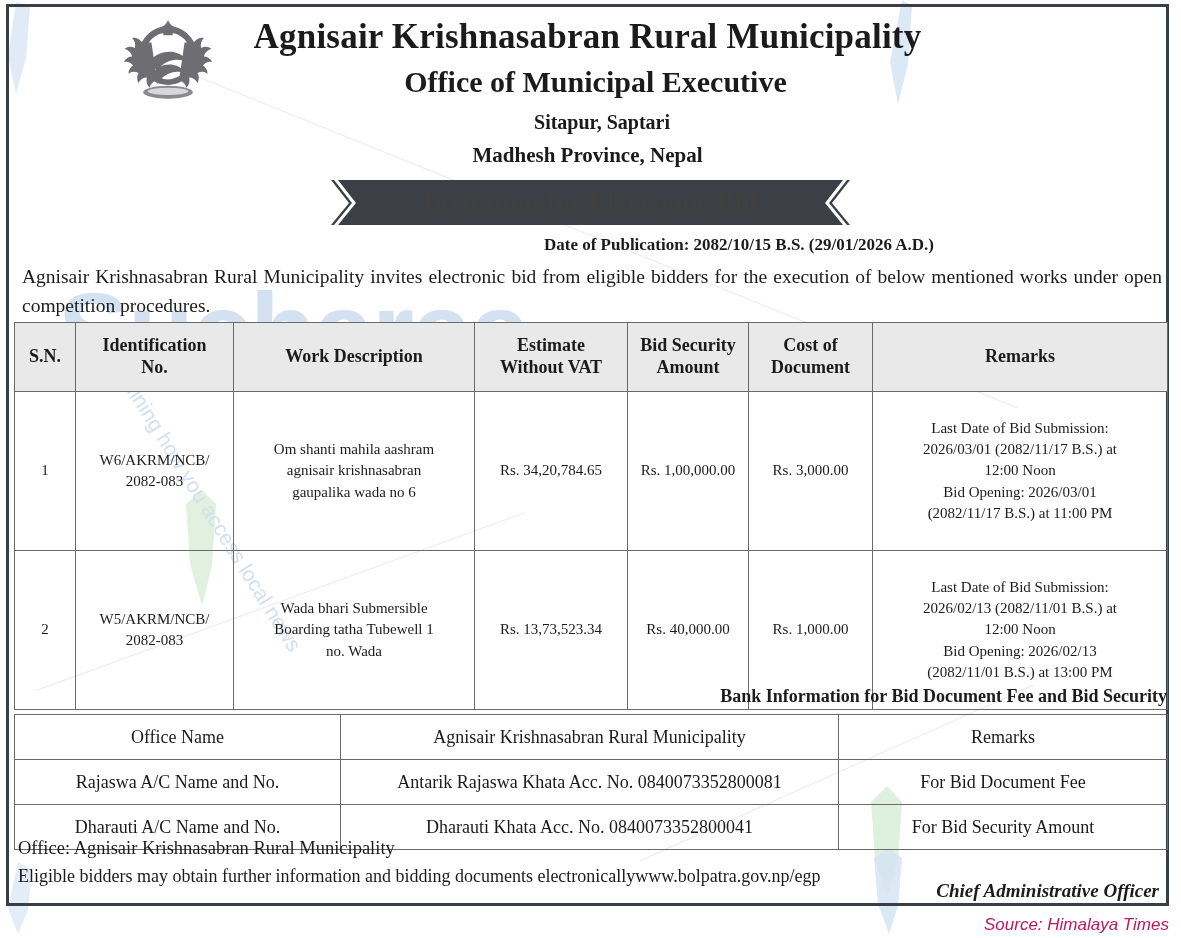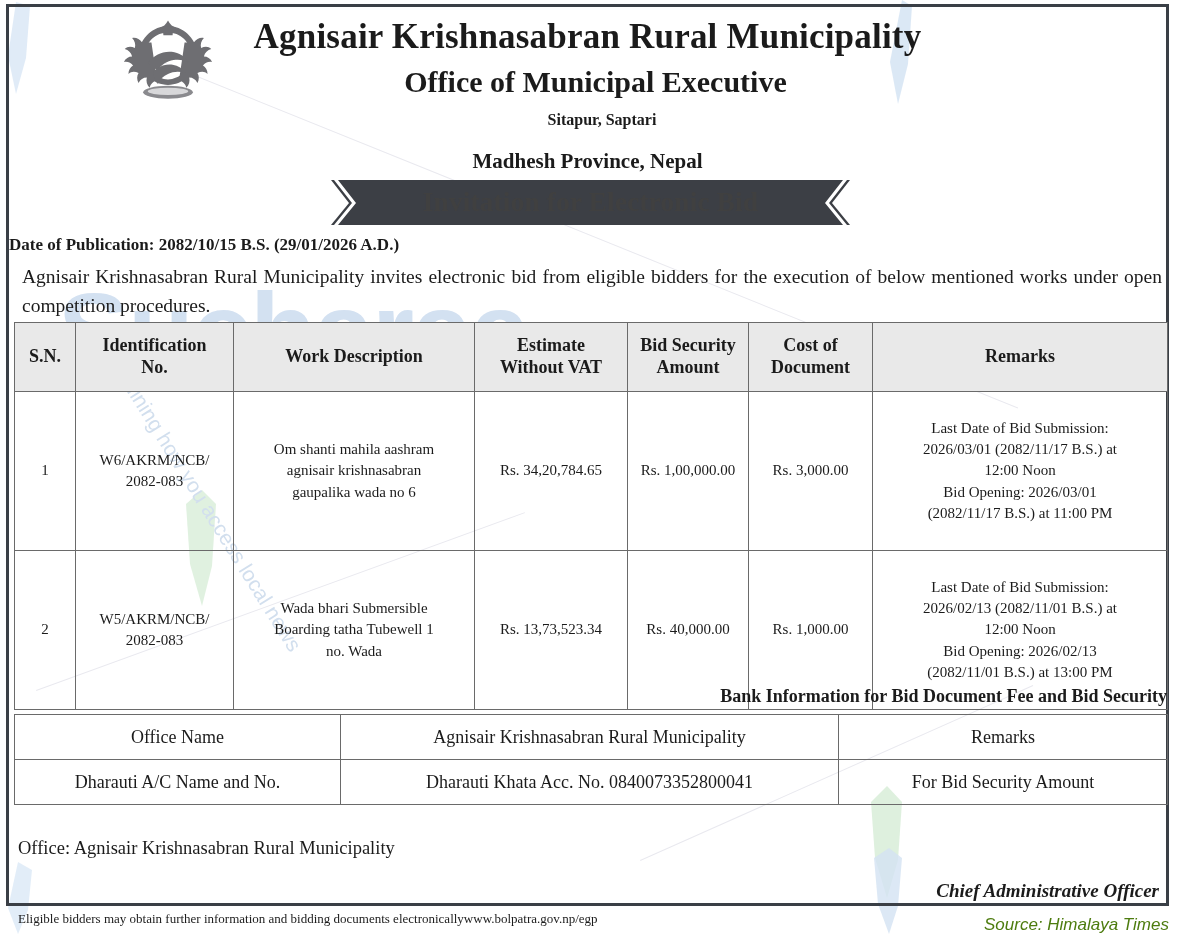--- a/index.html
+++ b/index.html
@@ -92,29 +92,29 @@
     margin-top: 9px;
   }
   .org-sub {
     font-size: 30px;
     font-weight: 700;
     line-height: 1.2;
     margin-top: 7px;
     margin-left: 16px;
   }
   .org-line3 {
-    font-size: 16px;
+    font-size: 20px;
     font-weight: 700;
     margin-top: 11px;
     margin-left: 29px;
   }
   .org-line4 {
     font-size: 21px;
     font-weight: 700;
-    margin-top: 20px;
+    margin-top: 9px;
   }
 
   
   .ribbon-wrap {
     position: absolute;
     left: 327px;
     top: 180px;
     width: 527px;
     height: 45px;
     z-index: 3;
@@ -140,21 +140,21 @@
     color: #404040;
     font-size: 27px;
     font-weight: 700;
     letter-spacing: .3px;
   }
 
   .pub-date {
     position: absolute;
     left: 9px; top: 235px;
     width: 925px;
-    text-align: left;
+    text-align: right;
     font-size: 17px;
     font-weight: 700;
     z-index: 3;
   }
 
   .intro {
     position: absolute;
     left: 22px; top: 262px;
     width: 1140px;
     font-size: 19.5px;
@@ -233,40 +233,40 @@
 
   
   .foot-office {
     position: absolute;
     left: 18px; top: 838px;
     font-size: 18.5px;
     z-index: 3;
   }
   .foot-elig {
     position: absolute;
-    left: 18px; top: 911px;
-    font-size: 13px;
+    left: 18px; top: 866px;
+    font-size: 18px;
     z-index: 3;
   }
   .signature {
     position: absolute;
     right: 22px; top: 880px;
     font-size: 19px;
     font-weight: 700;
     font-style: italic;
     z-index: 3;
     text-align: right;
   }
   .source {
     position: absolute;
     right: 12px; top: 915px;
     font-family: "Liberation Sans", sans-serif;
     font-style: italic;
     font-size: 17px;
-    color: #4d7c0f;
+    color: #be185d;
     z-index: 3;
   }
 </style>
 </head>
 <body>
 
 <div id="page">
 
   <div class="wm-layer">
 
@@ -433,20 +433,25 @@
         <col class="b-c2">
         <col class="b-c3">
       </colgroup>
     <tbody>
       <tr>
         <td>Office Name</td>
         <td>Agnisair Krishnasabran Rural Municipality</td>
         <td>Remarks</td>
       </tr>
       <tr>
+        <td>Rajaswa A/C Name and No.</td>
+        <td>Antarik Rajaswa Khata Acc. No. 0840073352800081</td>
+        <td>For Bid Document Fee</td>
+      </tr>
+      <tr>
         <td>Dharauti A/C Name and No.</td>
         <td>Dharauti Khata Acc. No. 0840073352800041</td>
         <td>For Bid Security Amount</td>
       </tr>
     </tbody>
   </table>
 
   <div class="foot-office">Office: Agnisair Krishnasabran Rural Municipality</div>
   <div class="foot-elig">Eligible bidders may obtain further information and bidding documents electronicallywww.bolpatra.gov.np/egp</div>
   <div class="signature">Chief Administrative Officer</div>

